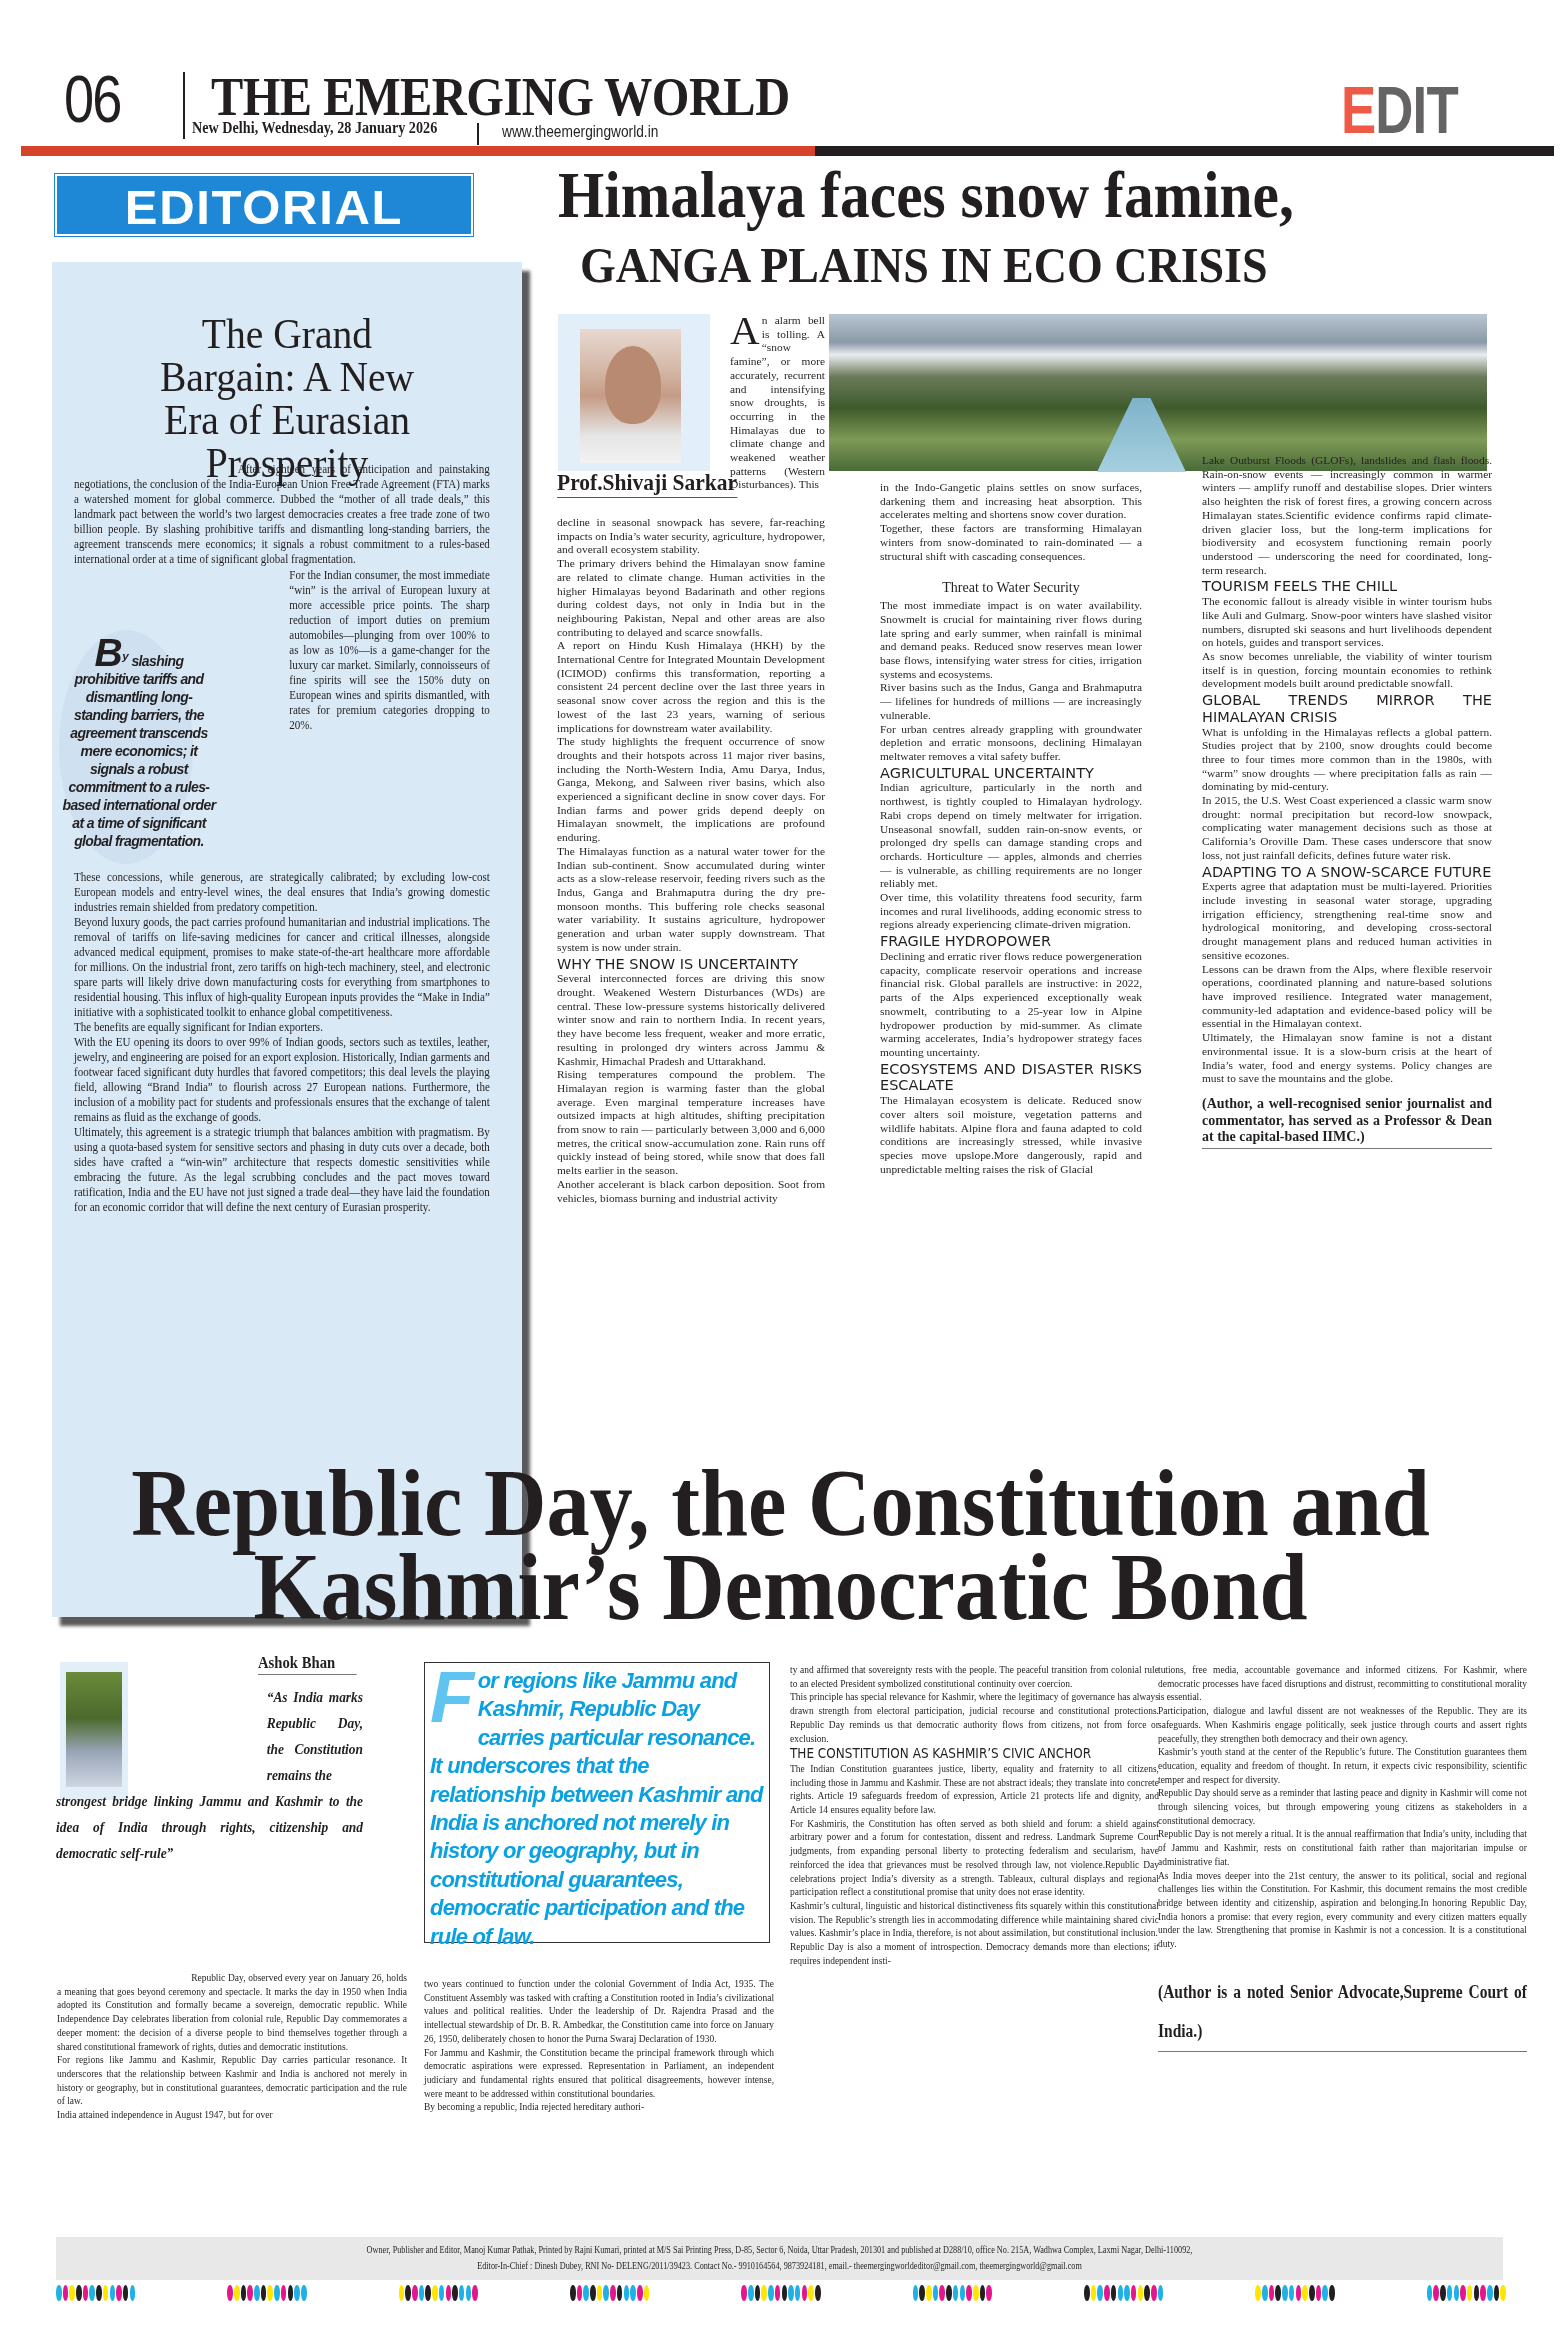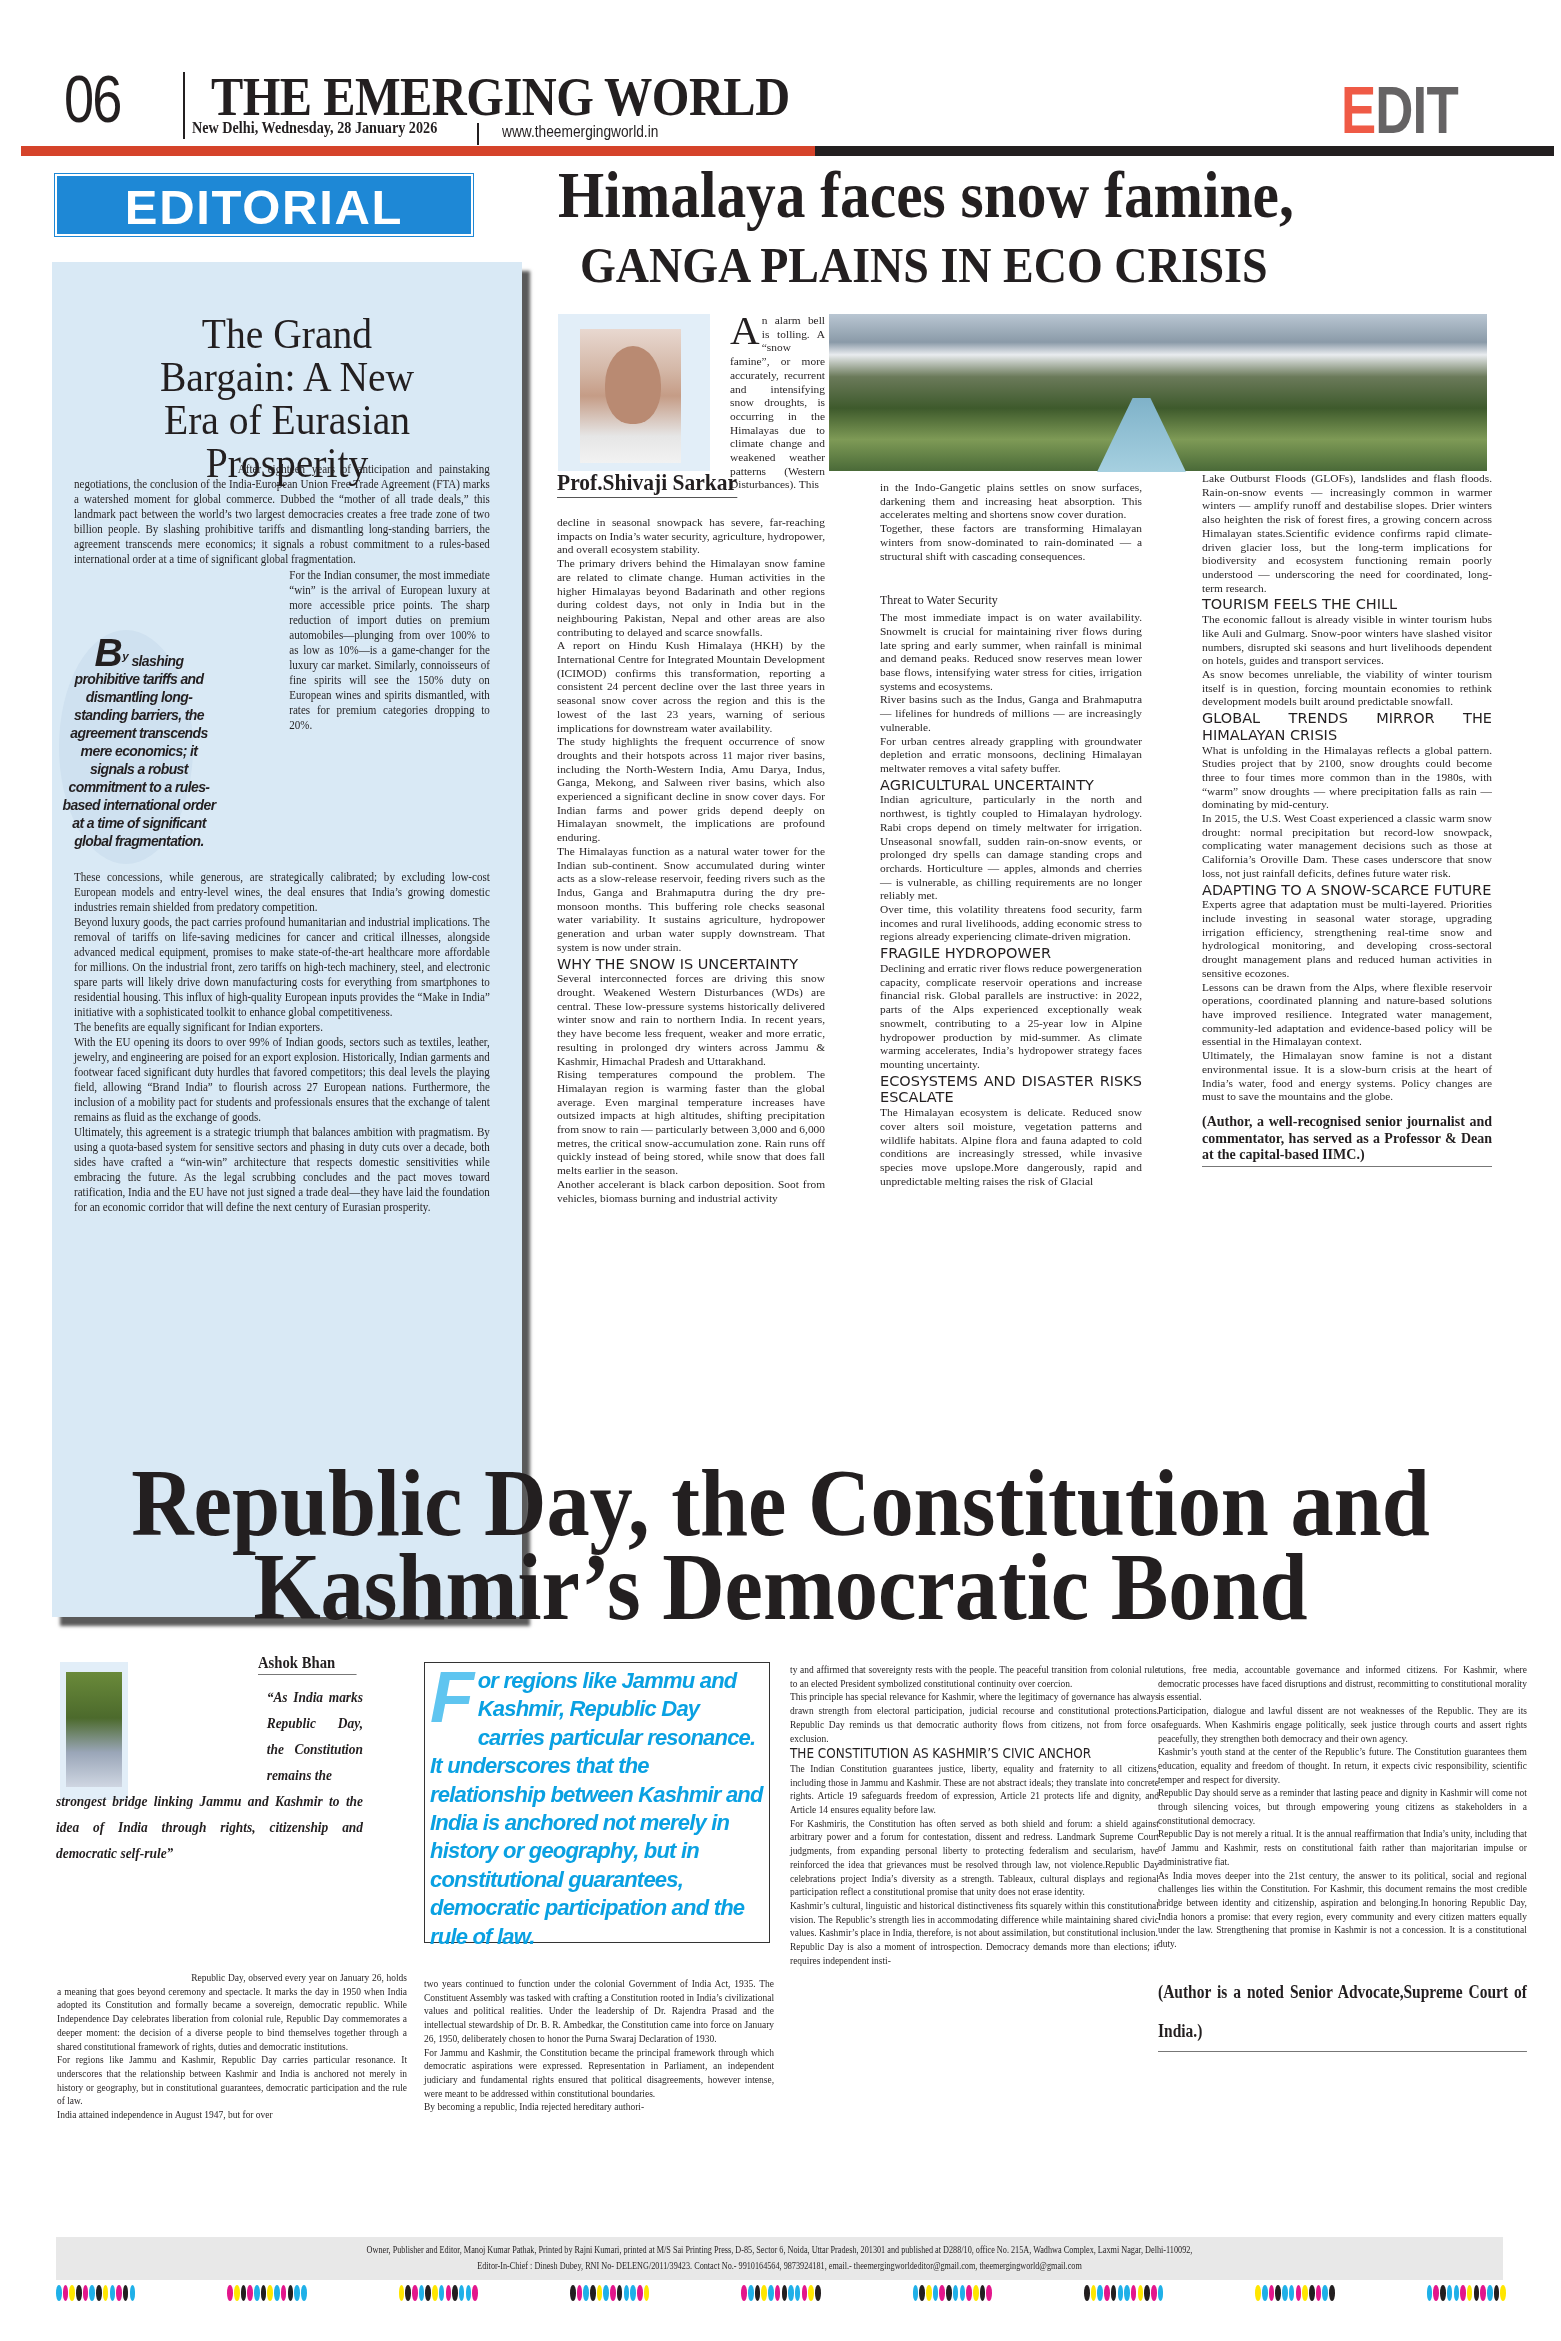--- a/index.html
+++ b/index.html
@@ -34,26 +34,26 @@
 #him-head2{left:580px;top:240px;font-weight:bold;font-size:50px;line-height:1;white-space:nowrap;transform:scaleX(.92);transform-origin:left top}
 #author-photo-bg{left:558px;top:314px;width:152px;height:157px;background:#e2eef8}
 #author-photo{left:580px;top:329px;width:101px;height:134px;background:linear-gradient(180deg,#e8d8d0 0%,#d4b8a8 30%,#c59c86 50%,#e6e6e6 80%,#f2f2f2 100%)}
 #author-face{left:605px;top:346px;width:56px;height:78px;border-radius:50% 50% 45% 45%;background:#b98a72}
 #author-name{left:557px;top:471px;font-weight:bold;font-size:23.4px;line-height:1;white-space:nowrap;transform:scaleX(.92);transform-origin:left top;border-bottom:1.7px solid #555;padding-bottom:2.2px}
 #him-photo{left:829px;top:314px;width:658px;height:157px;background:linear-gradient(180deg,#b9c6d2 0%,#8a9aa8 18%,#e9ecef 26%,#6b7a5a 40%,#3e5a2c 60%,#7e9a56 80%,#4a6a38 100%)}
 #him-photo .river{position:absolute;left:268px;top:84px;width:89px;height:74px;background:linear-gradient(180deg,#7fb2c9,#a6d0e0);clip-path:polygon(40% 0,60% 0,100% 100%,0 100%)}
 .col{font-family:"Liberation Serif",serif;font-size:11.4px;line-height:13.7px;text-align:justify;color:#231f20}
 .col p{margin:0}
 .col h4{font-family:"DejaVu Sans",sans-serif;font-weight:normal;font-size:14.5px;line-height:16.7px;margin:1.1px 0 0}
-.col h3{font-family:"Liberation Serif",serif;font-weight:normal;font-size:12px;line-height:22px;text-align:left;margin:26px 0 0}
+.col h3{font-family:"Liberation Serif",serif;font-weight:normal;font-size:14px;line-height:22px;text-align:center;margin:14px 0 0}
 #him-lead{left:730px;top:314px;width:95px}
 #him-lead .drop{float:left;font-size:41px;line-height:32px;margin-right:2.2px}
 #him-col1{left:557px;top:516px;width:268px}
 #him-col2{left:880px;top:481px;width:262px}
-#him-col3{left:1202px;top:472px;width:290px}
+#him-col3{left:1202px;top:454px;width:290px}
 #him-sign{font-family:"Liberation Serif",serif;font-weight:bold;font-size:14px;line-height:16.7px;margin-top:10px;border-bottom:1.7px solid #777;padding-bottom:2.2px}
 
 
 #rep-head{left:0;top:1662px;width:1561px;text-align:center;font-weight:bold;font-size:96px;line-height:84px;transform:scaleX(.9);transform-origin:center top}
 #bhan-photo-bg{left:60px;top:1662px;width:68px;height:138px;background:#e2eef8}
 #bhan-photo{left:66px;top:1672px;width:56px;height:115px;background:linear-gradient(180deg,#6a8a3a,#4c6a2c 40%,#9aa6b8 70%,#cfd6e2)}
 #bhan-name{left:138px;top:1666px;font-weight:bold;font-size:16.7px;transform:scaleX(.88);transform-origin:left top;border-bottom:1.7px solid #777;width:62px;padding-bottom:1.1px}
 #bhan-quote{left:56px;top:1701px;width:145px;font-weight:bold;font-style:italic;font-size:15.6px;line-height:26px;text-align:justify;transform:scaleX(.86);transform-origin:left top}
 .rcol{font-family:"Liberation Serif",serif;font-size:11px;line-height:13.7px;text-align:justify;transform:scaleX(.86);transform-origin:left top}
 .rcol p{margin:0}

